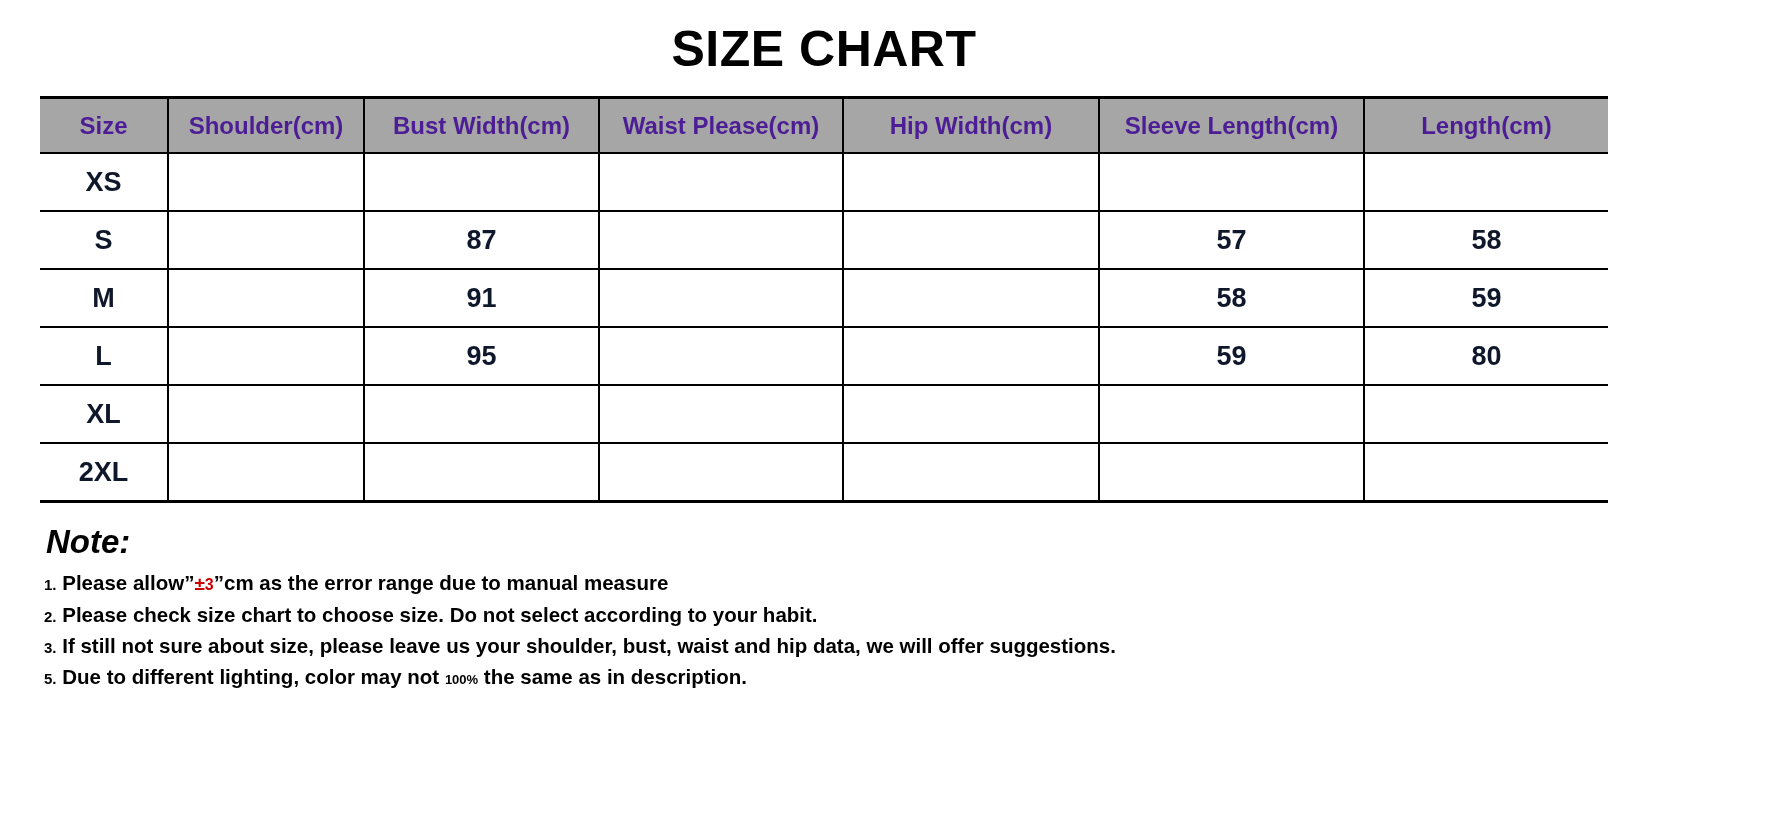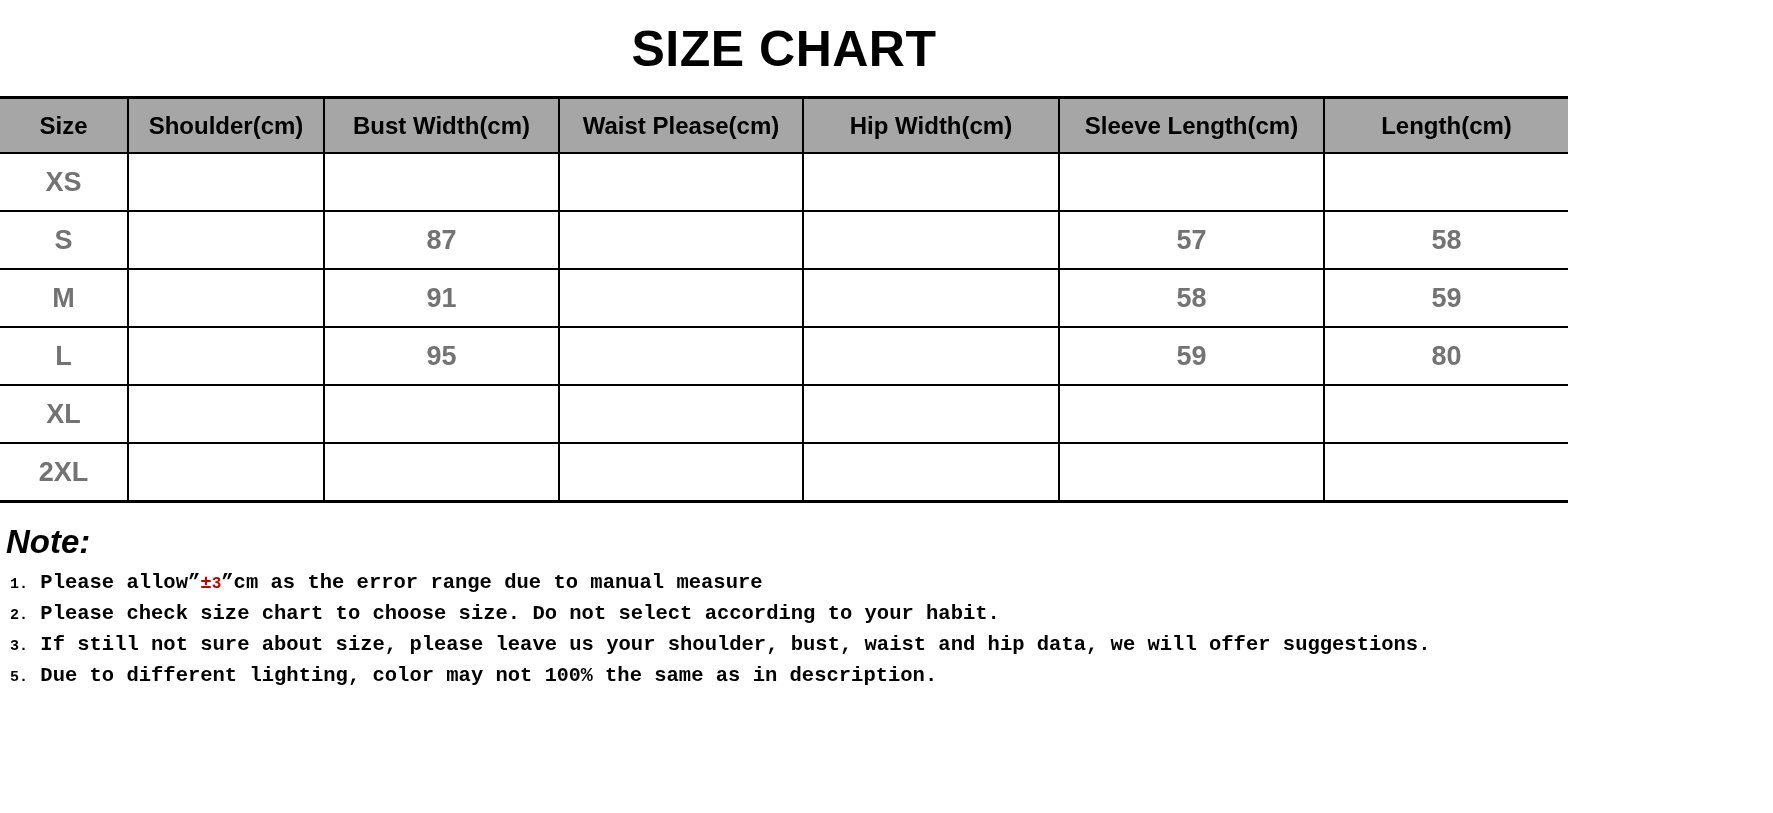--- a/index.html
+++ b/index.html
@@ -12,20 +12,21 @@
     height: 813px;
     font-family: "Liberation Sans", sans-serif;
     color: #000000;
     overflow: hidden;
   }
   .page {
     width: 1773px;
     height: 813px;
     position: relative;
     box-sizing: border-box;
+    padding-left: 40px;
   }
   .chart-wrap {
     width: 1568px;
     margin: 0;
     padding: 0;
     position: relative;
   }
   
   .title {
     text-align: center;
@@ -49,39 +50,39 @@
     border-left: 2px solid #000;
     border-right: 2px solid #000;
     border-top: 2px solid #000;
     border-bottom: 2px solid #000;
     text-align: center;
     vertical-align: middle;
     font-family: "Liberation Sans", sans-serif;
   }
   table.size-table th {
     background: #a6a6a6;
-    color: #000000;
+    color: #4c1d95;
     font-size: 24px;
     font-weight: bold;
     height: 53px;
     padding: 0 4px;
   }
   table.size-table th:first-child,
   table.size-table td:first-child {
     border-left: none;
   }
   table.size-table th:last-child,
   table.size-table td:last-child {
     border-right: none;
   }
   table.size-table td {
     height: 54px;
     font-size: 27px;
     font-weight: bold;
-    color: #737373;
+    color: #0f172a;
   }
   td.size-cell {
     font-size: 31px;
     font-weight: bold;
   }
   
   col.c0 { width: 128px; }
   col.c1 { width: 196px; }
   col.c2 { width: 235px; }
   col.c3 { width: 244px; }
@@ -100,31 +101,31 @@
     font-weight: bold;
     line-height: 1.15;
     margin: 12px 0 6px 2px;
     font-family: "Liberation Sans", sans-serif;
     font-style: italic;
   }
   .note-line {
     font-size: 20.5px;
     font-weight: bold;
     line-height: 1.52;
-    margin: 0 0 0 6px;
+    margin: 0 0 0 0;
     white-space: nowrap;
-    font-family: Liberation Mono, monospace;
+    font-family: Liberation Sans, sans-serif;
   }
   .note-num {
     font-size: 15px;
     font-weight: bold;
     vertical-align: baseline;
   }
   .small-num {
-    font-size: 20px;
+    font-size: 13px;
     font-weight: bold;
   }
   .tol {
     color: #cc0000;
     font-size: 16px;
     font-weight: bold;
   }
   .tol-sign {
     color: #cc0000;
     font-size: 19px;

